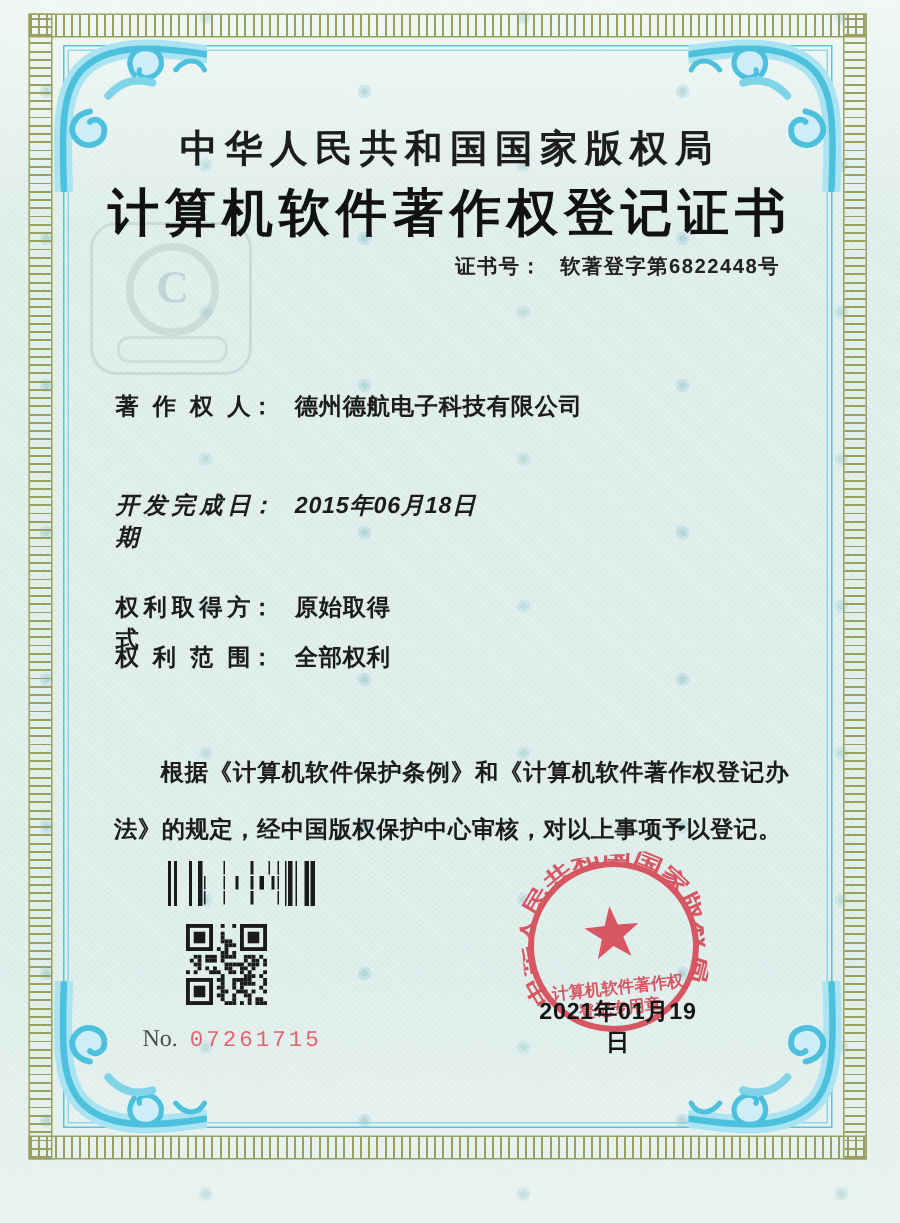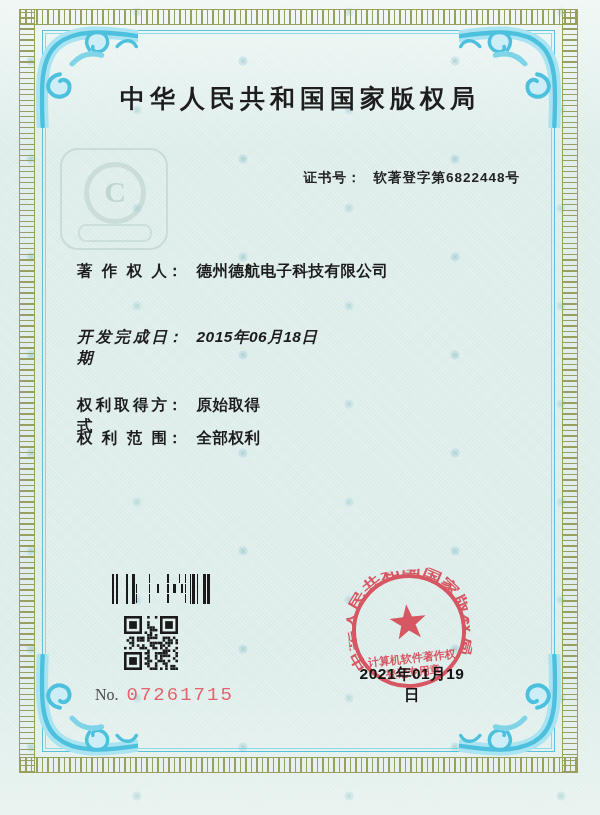--- a/index.html
+++ b/index.html
@@ -56,21 +56,21 @@
   .fvalue{display:inline-block;margin-left:14px;vertical-align:top;letter-spacing:.5px;}
   .fvalue2{margin-left:104px;margin-top:6px;letter-spacing:.5px;}
   .statement{position:absolute;left:76px;top:497px;width:450px;color:#1c1c1c;
       font:600 15.5px "Liberation Sans",sans-serif;line-height:38px;text-indent:2em;
       text-align:justify;letter-spacing:.4px;}
   
   .barcode{position:absolute;left:112px;top:574px;width:96px;height:30px;}
   .barcode i{position:absolute;top:0;background:#1a1a1a;}
   .qr{position:absolute;left:124px;top:616px;width:54px;height:54px;}
   .serial{position:absolute;left:95px;top:684px;font:16px "Liberation Serif",serif;color:#4c4c4c;}
-  .serial .num{color:#e2636e;font-family:"Liberation Mono",monospace;font-size:19px;letter-spacing:2px;margin-left:8px;}
+  .serial .num{color:#e2636e;font-family:"Liberation Mono",monospace;font-size:15px;letter-spacing:2px;margin-left:8px;}
   
   .seal{position:absolute;left:348px;top:570px;width:122px;height:122px;transform:rotate(-6deg);opacity:.92;}
   .issue-date{position:absolute;left:352px;top:664px;width:120px;text-align:center;color:#141414;
       font:700 15.5px "Liberation Sans",sans-serif;letter-spacing:.5px;}
 </style>
 </head>
 <body>
 
 <div class="page">
   <div class="dots"></div>
@@ -124,37 +124,39 @@
       <path d="M44,46 Q58,30 78,36" stroke="#7fd4e8" stroke-width="6"></path>
     </g>
   </svg>
 
   <div class="emboss">
     <div class="ring">C</div>
     <div class="bubbles"></div>
   </div>
 
   <div class="issuer">中华人民共和国国家版权局</div>
+  <div class="cert-title">计算机软件著作权登记证书</div>
   <div class="certno">
     <span>证书号：</span><span class="gap"></span><span>软著登字第6822448号</span>
   </div>
 
   <div class="frow" style="top:261px;">
     <span class="flabel">著作权人</span><span class="fcolon">：</span><span class="fvalue">德州德航电子科技有限公司</span>
   </div>
   <div class="frow" style="top:327px;font-style:italic;">
     <span class="flabel">开发完成日期</span><span class="fcolon">：</span><span class="fvalue">2015年06月18日</span>
   </div>
   <div class="frow" style="top:428px;">
     <span class="flabel">权利范围</span><span class="fcolon">：</span><span class="fvalue">全部权利</span>
   </div>
   <div class="frow" style="top:395px;">
     <span class="flabel">权利取得方式</span><span class="fcolon">：</span><span class="fvalue">原始取得</span>
   </div>
 
+  <div class="statement">根据《计算机软件保护条例》和《计算机软件著作权登记办法》的规定，经中国版权保护中心审核，对以上事项予以登记。</div>
 
   <div class="barcode" id="barcode">
       <i style="left: 0px; width: 2px; height: 30px;"></i>
       <i style="left: 4px; width: 2px; height: 30px;"></i>
       <i style="left: 14px; width: 2px; height: 30px;"></i>
       <i style="left: 20px; width: 3px; height: 30px;"></i>
       <i style="left: 24px; width: 1px; top: 10px; height: 9px;"></i>
       <i style="left: 24px; width: 1px; top: 20px; height: 9px;"></i>
       <i style="left: 37px; width: 1px; top: 0px; height: 9px;"></i>
       <i style="left: 37px; width: 1px; top: 10px; height: 9px;"></i>

